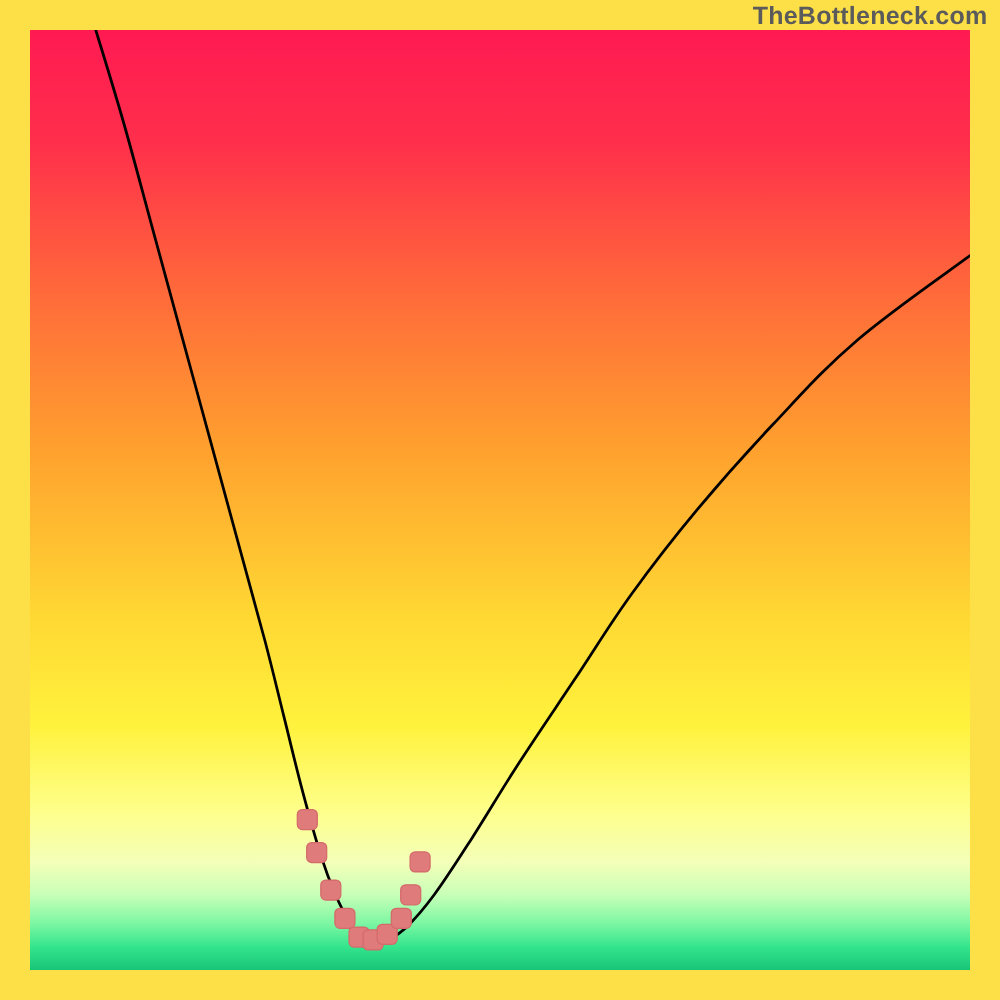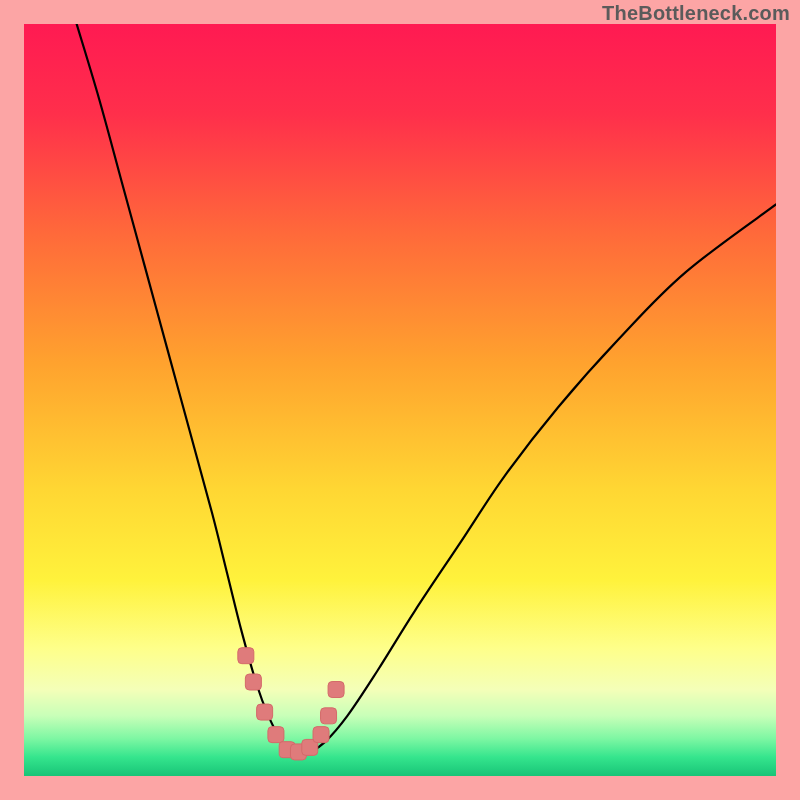--- a/index.html
+++ b/index.html
@@ -9,21 +9,21 @@
     height: 800px;
     background: #000;
     overflow: hidden;
   }
   .frame {
     position: absolute;
     left: 0;
     top: 0;
     width: 800px;
     height: 800px;
-    background: #fca5a5;
+    background: #fde047;
   }
   .plot-area {
     position: absolute;
     left: 24px;
     top: 24px;
     width: 752px;
     height: 752px;
     overflow: hidden;
   }
   .gradient {

